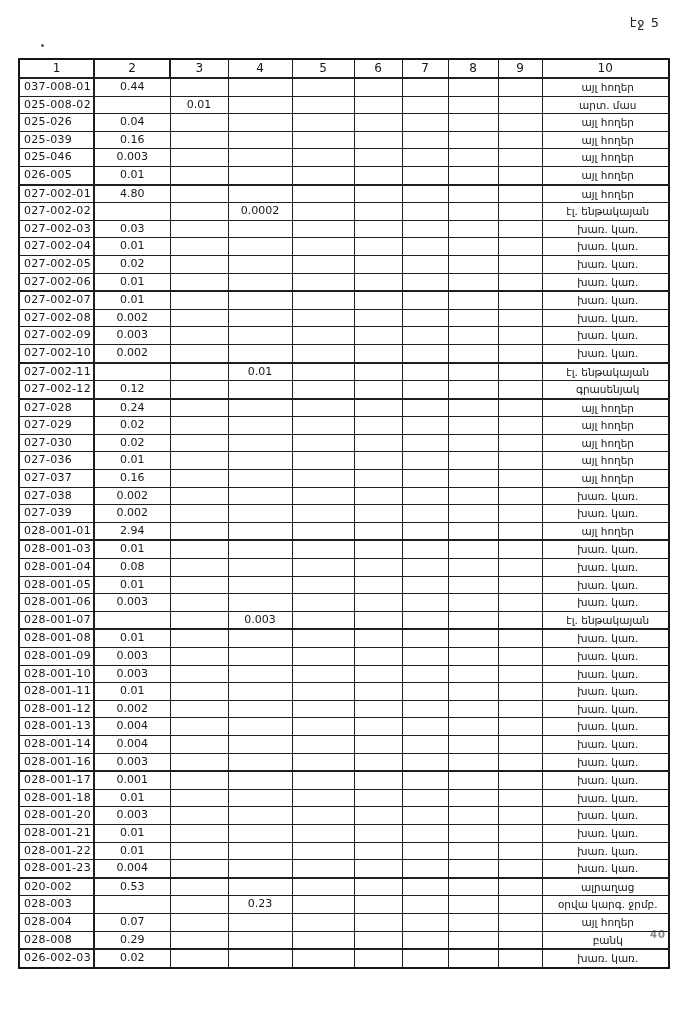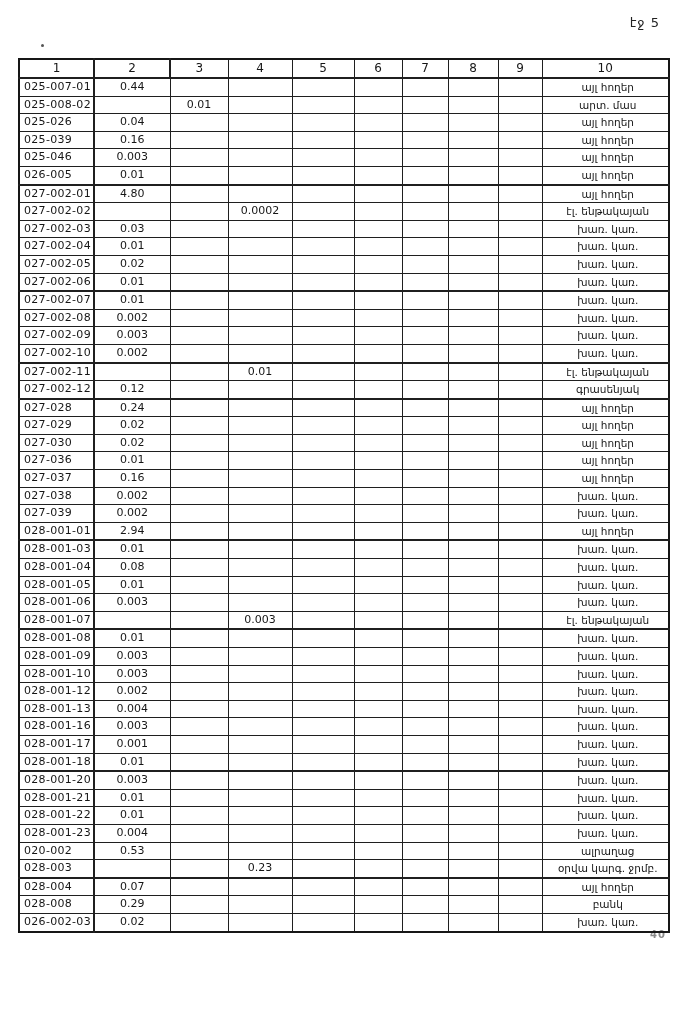--- a/index.html
+++ b/index.html
@@ -80,21 +80,21 @@
           <th>5</th>
           <th>6</th>
           <th>7</th>
           <th>8</th>
           <th>9</th>
           <th>10</th>
         </tr>
       </thead>
     <tbody>
         <tr>
-          <td class="c1">025-007-01</td>
+          <td class="c1">037-008-01</td>
           <td class="num">0.44</td>
           <td class="num"></td>
           <td class="num"></td>
           <td class="num"></td>
           <td class="num"></td>
           <td class="num"></td>
           <td class="num"></td>
           <td class="num"></td>
           <td class="c10">այլ հողեր</td>
         </tr>
@@ -488,33 +488,57 @@
           <td class="num"></td>
           <td class="num"></td>
           <td class="num"></td>
           <td class="num"></td>
           <td class="num"></td>
           <td class="num"></td>
           <td class="num"></td>
           <td class="c10">խառ. կառ.</td>
         </tr>
         <tr>
+          <td class="c1">028-001-11</td>
+          <td class="num">0.01</td>
+          <td class="num"></td>
+          <td class="num"></td>
+          <td class="num"></td>
+          <td class="num"></td>
+          <td class="num"></td>
+          <td class="num"></td>
+          <td class="num"></td>
+          <td class="c10">խառ. կառ.</td>
+        </tr>
+        <tr>
           <td class="c1">028-001-12</td>
           <td class="num">0.002</td>
           <td class="num"></td>
           <td class="num"></td>
           <td class="num"></td>
           <td class="num"></td>
           <td class="num"></td>
           <td class="num"></td>
           <td class="num"></td>
           <td class="c10">խառ. կառ.</td>
         </tr>
         <tr>
           <td class="c1">028-001-13</td>
+          <td class="num">0.004</td>
+          <td class="num"></td>
+          <td class="num"></td>
+          <td class="num"></td>
+          <td class="num"></td>
+          <td class="num"></td>
+          <td class="num"></td>
+          <td class="num"></td>
+          <td class="c10">խառ. կառ.</td>
+        </tr>
+        <tr>
+          <td class="c1">028-001-14</td>
           <td class="num">0.004</td>
           <td class="num"></td>
           <td class="num"></td>
           <td class="num"></td>
           <td class="num"></td>
           <td class="num"></td>
           <td class="num"></td>
           <td class="num"></td>
           <td class="c10">խառ. կառ.</td>
         </tr>

